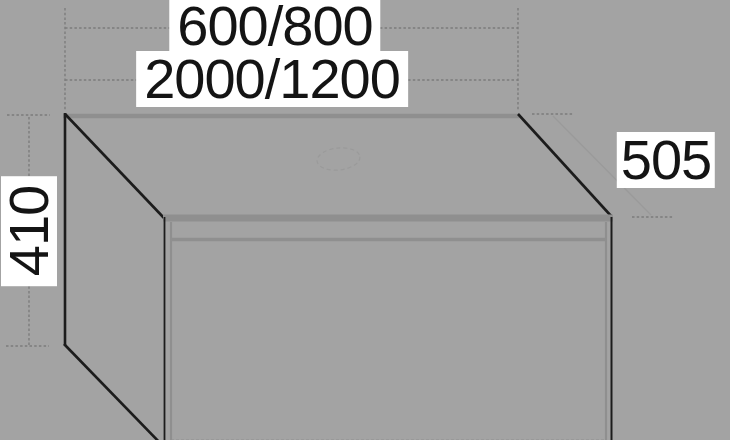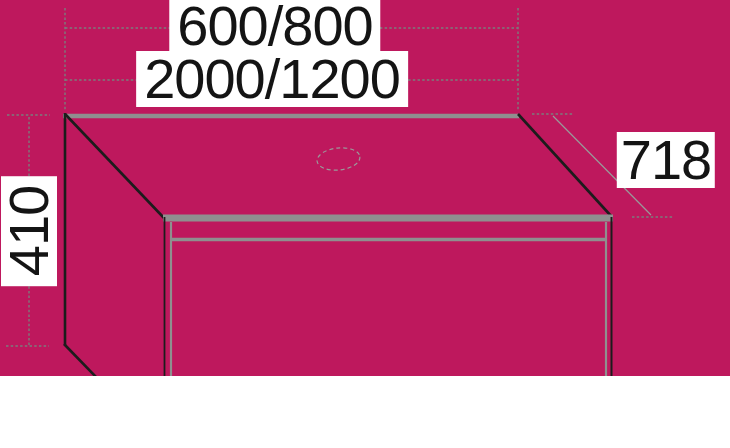--- a/index.html
+++ b/index.html
@@ -1,20 +1,20 @@
 <!DOCTYPE html>
 <html><head>
 <meta charset="utf-8">
 <style>
   html, body { margin: 0; padding: 0; background: #ffffff; }
   .stage {
     position: relative;
     width: 730px;
-    height: 376px;
-    background: #be185d;
+    height: 440px;
+    background: #a3a3a3;
     overflow: hidden;
     font-family: "Liberation Sans", sans-serif;
   }
   .stage svg { position: absolute; left: 0; top: 0; }
 
   .dim-label {
     position: absolute;
     font-family: "Liberation Sans", sans-serif;
     font-weight: 300;
     font-size: 56px;
@@ -84,14 +84,14 @@
       <line class="gray" stroke-width="2.2" stroke-dasharray="3 2" x1="171" y1="440.5" x2="606" y2="440.5"></line>
     </g>
   </svg>
 
   <div class="dim-label lbl-width-1">600/800</div>
 
   <div class="dim-label lbl-width-2">2000/1200</div>
 
   <div class="dim-label rot lbl-height">410</div>
 
-  <div class="dim-label lbl-depth">718</div>
+  <div class="dim-label lbl-depth">505</div>
 </div>
 
 </body></html>

